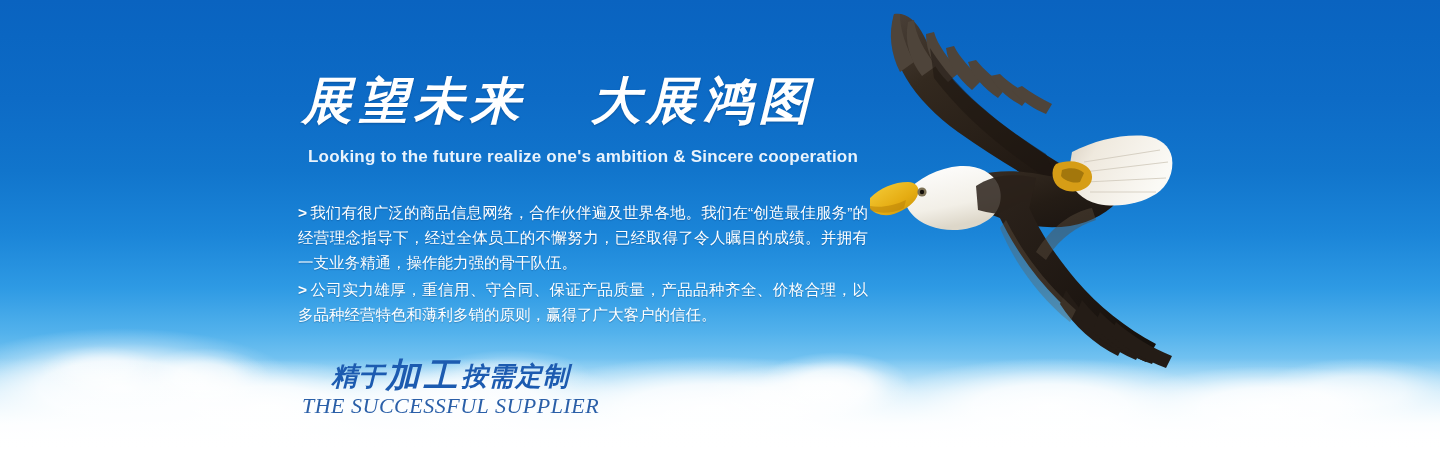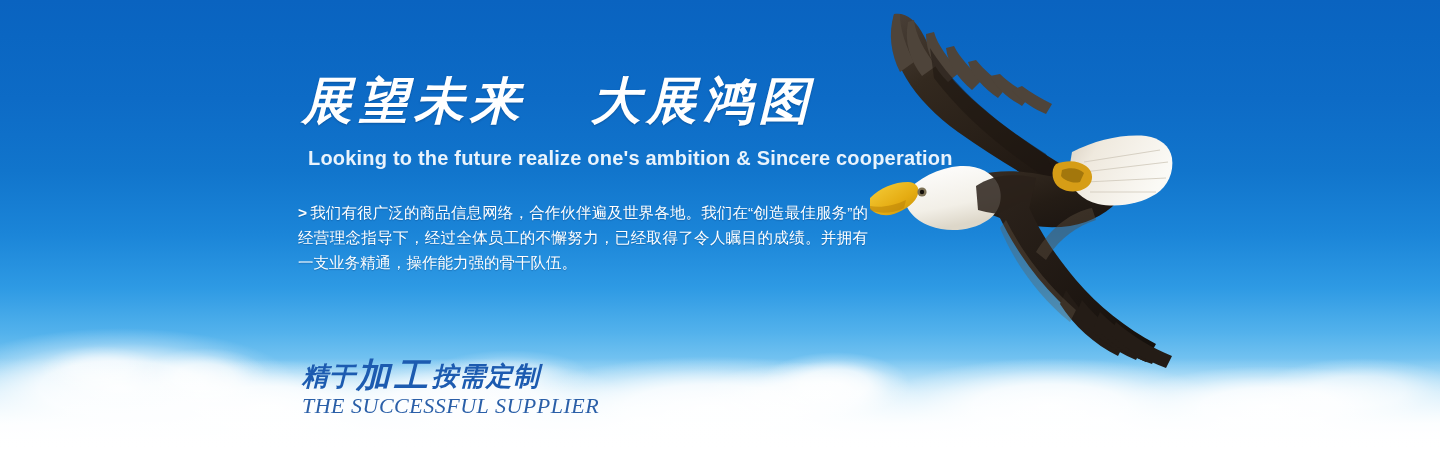--- a/index.html
+++ b/index.html
@@ -83,21 +83,21 @@
     color: #ffffff;
     letter-spacing: 6px;
     white-space: nowrap;
     text-shadow: 0 1px 2px rgba(0,40,90,0.35);
   }
   .headline .gap { display: inline-block; width: 18px; }
   .subhead {
     position: absolute;
     top: 147px;
     left: 10px;
-    font-size: 20px;
+    font-size: 17px;
     font-weight: 700;
     color: #e9f3fc;
     letter-spacing: 0.2px;
     white-space: nowrap;
   }
 
   .paragraphs {
     position: absolute;
     top: 200px;
     left: 0;
@@ -114,20 +114,21 @@
   .para .marker {
     font-family: "Liberation Sans", sans-serif;
     font-weight: 700;
     margin-right: 3px;
   }
 
   .slogan {
     position: absolute;
     top: 358px;
     left: 4px;
+    text-align: center;
   }
   .slogan-cn {
     font-family: "DejaVu Serif", "Liberation Serif", serif;
     font-style: italic;
     font-weight: 700;
     color: #1c5bb0;
     font-size: 26px;
     line-height: 34px;
     letter-spacing: 1px;
     white-space: nowrap;
@@ -284,20 +285,23 @@
       <span class="gap"></span>
       <span>大展鸿图</span>
     </div>
 
     <div class="subhead">Looking to the future realize one's ambition &amp; Sincere cooperation</div>
 
     <div class="paragraphs">
       <p class="para">
         <span class="marker">&gt;</span><span>我们有很广泛的商品信息网络，合作伙伴遍及世界各地。我们在“创造最佳服务”的经营理念指导下，经过全体员工的不懈努力，已经取得了令人瞩目的成绩。并拥有一支业务精通，操作能力强的骨干队伍。</span>
       </p>
+      <p class="para">
+        <span class="marker">&gt;</span><span>公司实力雄厚，重信用、守合同、保证产品质量，产品品种齐全、价格合理，以多品种经营特色和薄利多销的原则，赢得了广大客户的信任。</span>
+      </p>
     </div>
 
     <div class="slogan">
       <div class="slogan-cn">
         <span>精于</span><span class="big">加工</span><span>按需定制</span>
       </div>
       <div class="slogan-en">THE SUCCESSFUL SUPPLIER</div>
     </div>
 
   </div>

